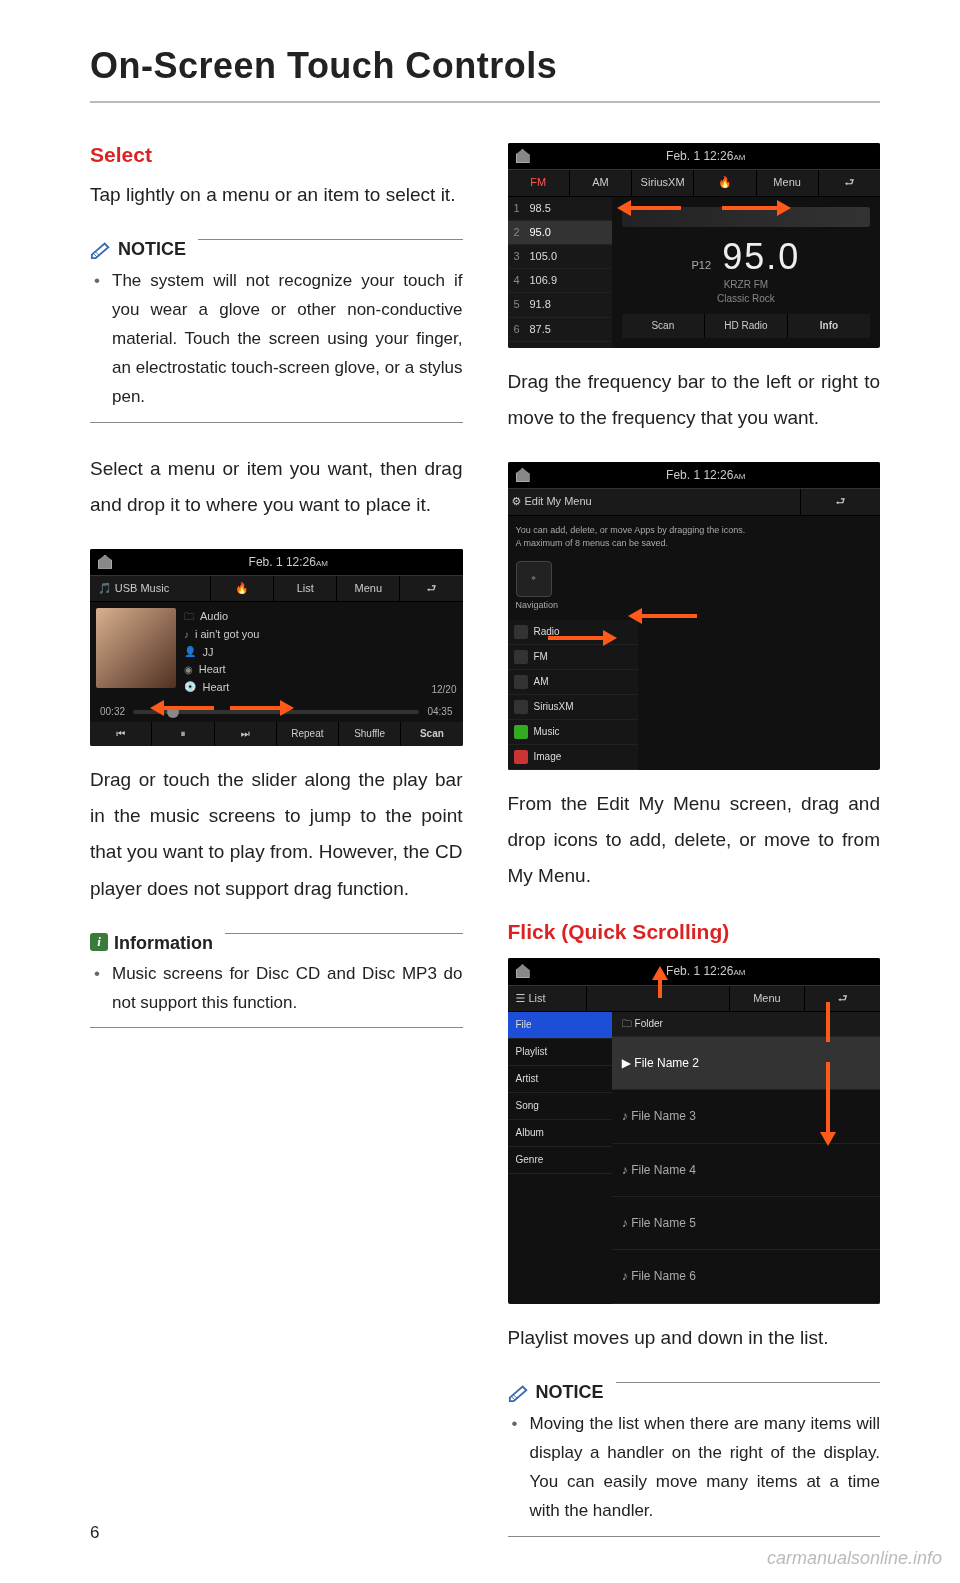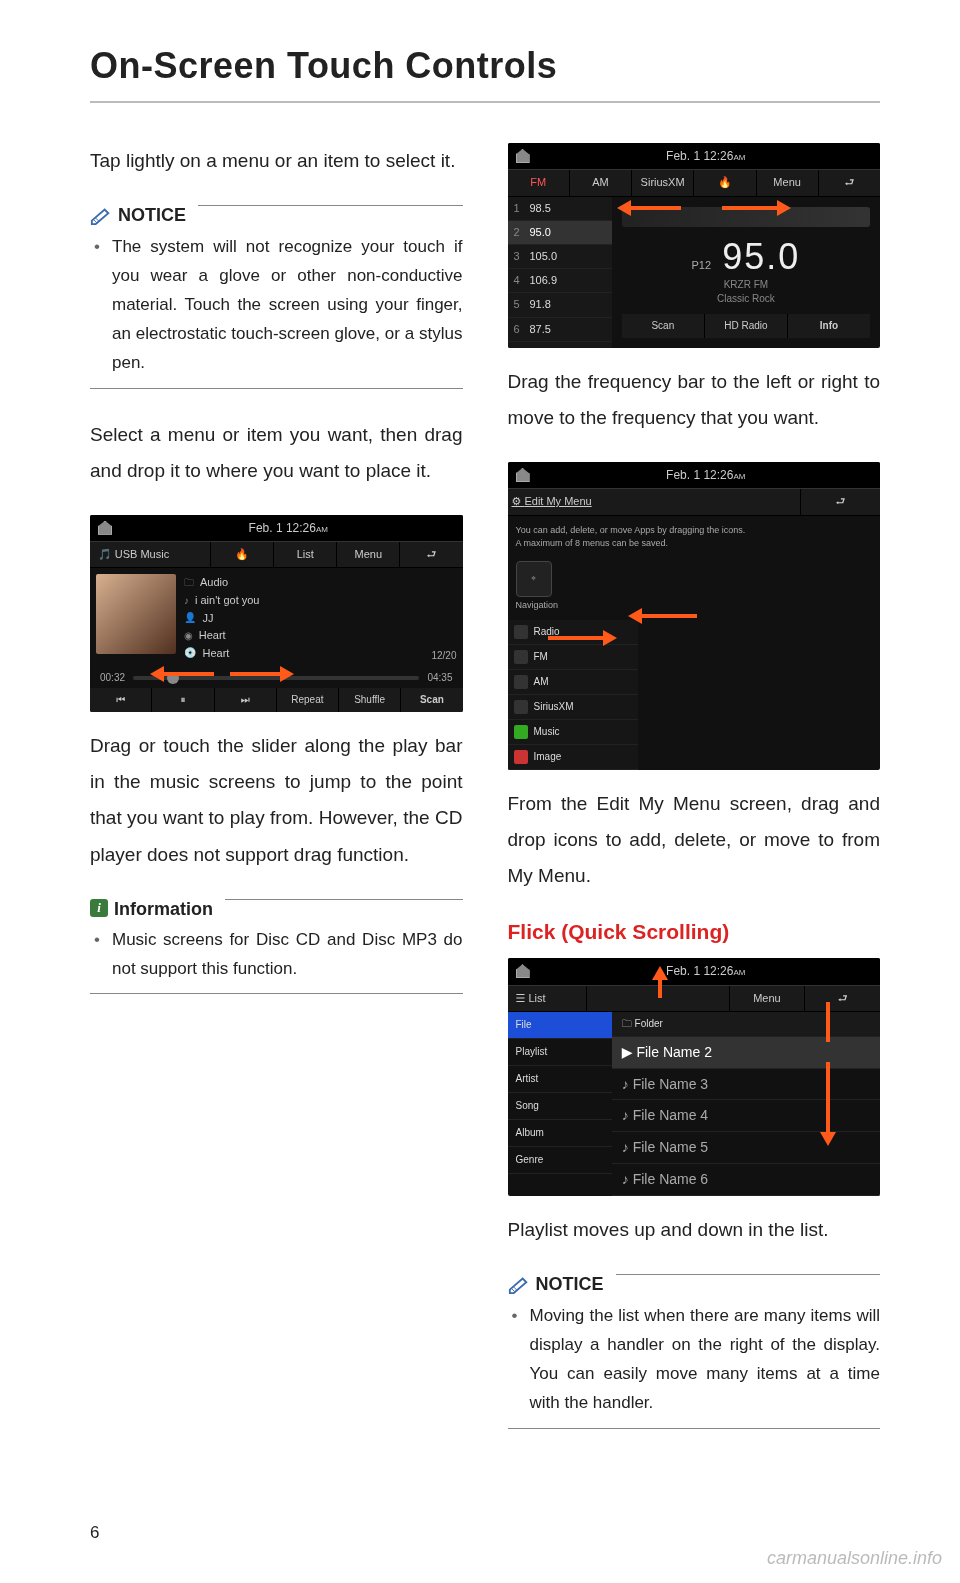--- a/index.html
+++ b/index.html
@@ -241,21 +241,21 @@
   .editmenu-right .mitem .mi{width:14px;height:14px;background:#333;border-radius:2px;}
   .editmenu-right .mitem.music .mi{background:#3a2;}
   .editmenu-right .mitem.image .mi{background:#c33;}
 
   
   .listshot-body{display:flex;}
   .listshot-left{width:28%;}
   .listshot-left .litem{padding:7px 8px;font-size:10px;border-bottom:1px solid #222;background:#111;}
   .listshot-left .litem.sel{background:#1d4ed8;}
   .listshot-right{flex:1;position:relative;}
-  .listshot-right .ritem{padding:7px 10px;font-size:14px;border-bottom:1px solid #222;color:#aaa;}
+  .listshot-right .ritem{padding:19px 10px;font-size:12px;border-bottom:1px solid #222;color:#aaa;}
   .listshot-right .ritem.sel{background:#333;color:#fff;}
   .listshot-right .folder{background:#1a1a1a;padding:6px 10px;font-size:10px;border-bottom:1px solid #222;}
 
   .page-num{
     position:absolute; left:90px; bottom:40px; font-size:17px; color:#222;
   }
   .watermark{
     position:absolute; right:18px; bottom:14px; font-size:18px; color:#bbb; font-style:italic;
   }
 
@@ -272,20 +272,21 @@
 <body>
 
 <div class="page">
   <h1 class="page-title">On-Screen Touch Controls</h1>
   <hr class="title-rule">
 
   <div class="columns">
 
     <div class="col">
 
+      <h2 class="red">Select</h2>
       <p class="body">Tap lightly on a menu or an item to select it.</p>
 
       <div class="callout">
         <div class="callout-head">
           <span class="icon-slot notice-icon">
             <svg viewBox="0 0 24 18">
                 <path d="M2 14 L16 2 L20 6 L6 18 L2 18 Z" fill="none" stroke="#3a6ab0" stroke-width="2"></path>
                 <path d="M4 13 L8 17" stroke="#3a6ab0" stroke-width="1"></path>
                 <path d="M6 11 L10 15" stroke="#3a6ab0" stroke-width="1"></path>
               </svg>
@@ -445,21 +446,21 @@
       </div>
 
       <p class="body">Drag the frequency bar to the left or right to move to the frequency that you want.</p>
 
       <div class="shot">
         <div class="statusbar">
           <span class="home"></span>
           <span class="center"><span>Feb. 1   12:26</span><span style="font-size:8px;">AM</span></span>
         </div>
         <div class="toolbar">
-          <div class="tbtn" style="flex:4;text-align:left;text-decoration:underline;">⚙ <span>Edit My Menu</span></div>
+          <div class="tbtn" style="flex:4;text-align:left;">⚙ <span>Edit My Menu</span></div>
           <div class="tbtn">⮐</div>
         </div>
         <div class="editmenu-body">
           <div class="editmenu-left" style="position:relative;">
             <div>You can add, delete, or move Apps by dragging the icons.</div>
             <div>A maximum of 8 menus can be saved.</div>
             <div class="navicon">⌖</div>
             <div style="font-size:9px;margin-top:2px;">Navigation</div>
 
             <div class="arrow-tri-left" style="left:120px;top:92px;"></div>

